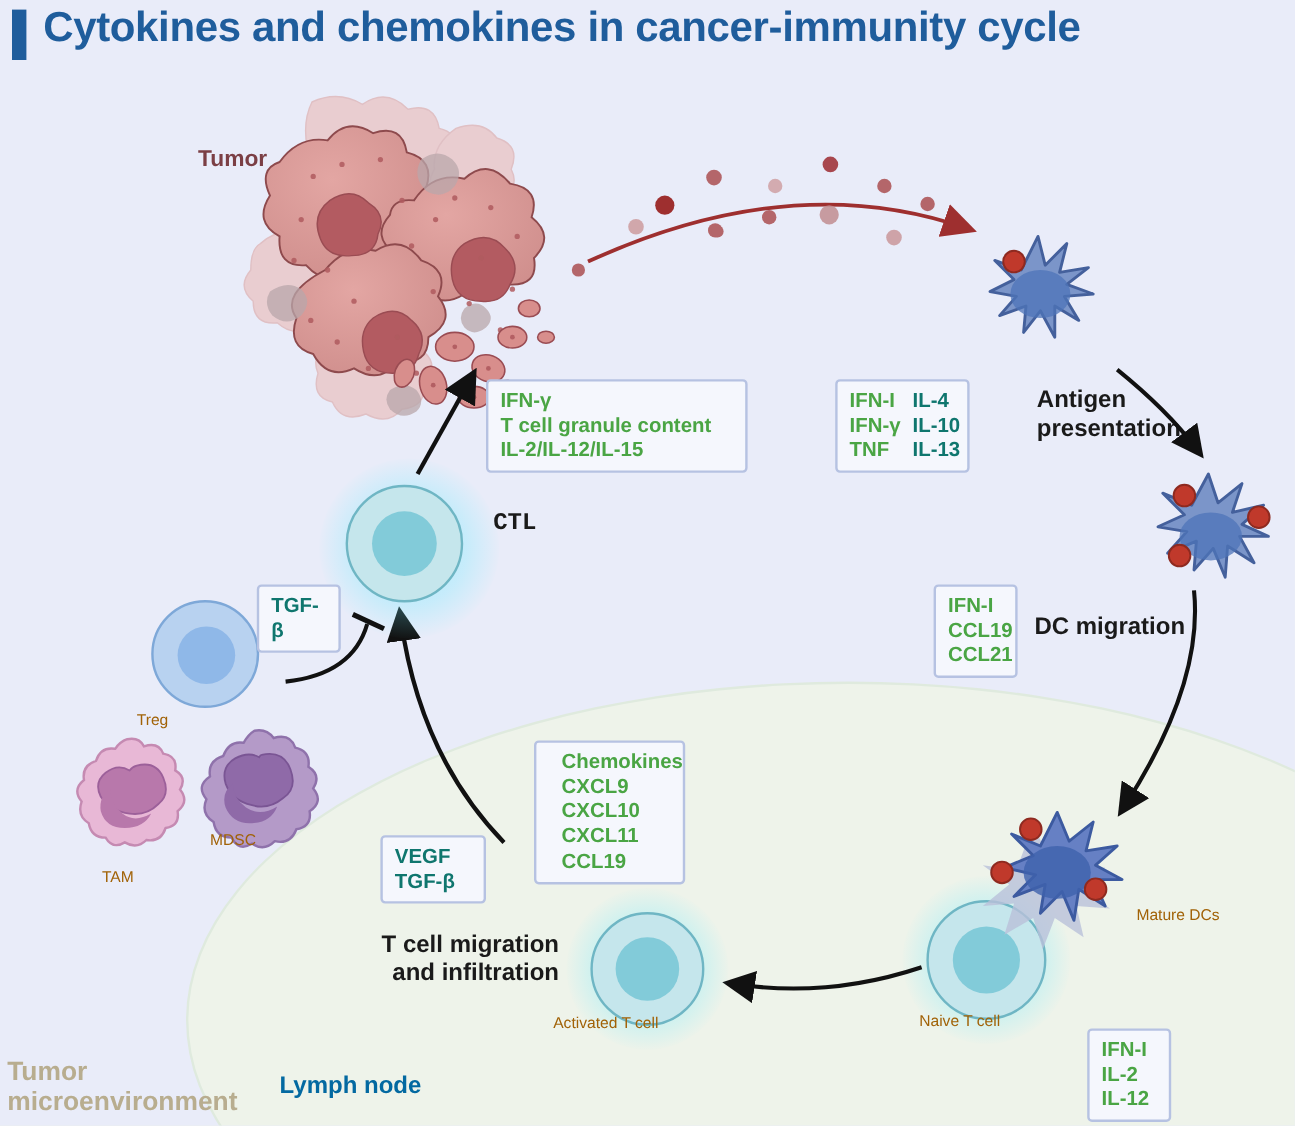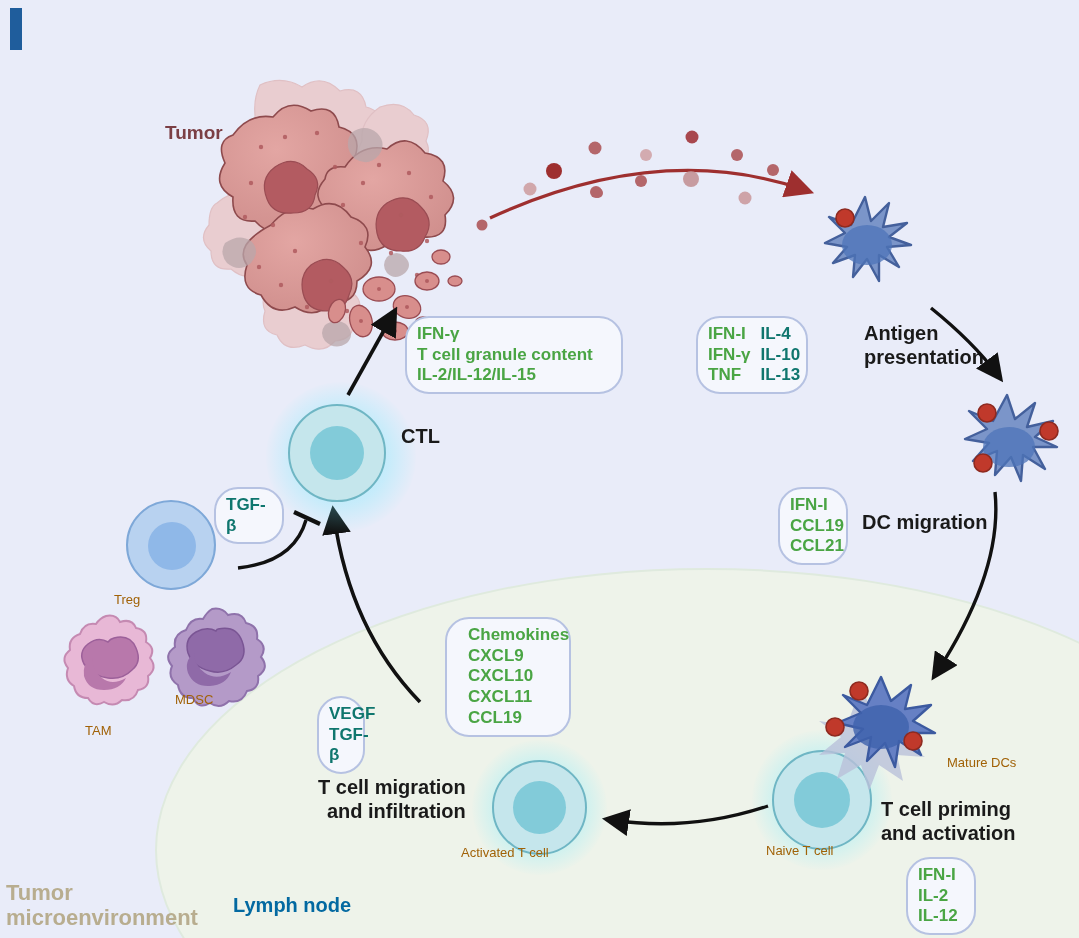--- a/index.html
+++ b/index.html
@@ -16,21 +16,21 @@
   .bg-tme{position:absolute;left:0;top:0;width:1079px;height:938px;background:#e9ecf9;}
   .bg-lymph{position:absolute;left:155px;top:568px;width:1100px;height:560px;
             background:#eef3ea;border:2px solid #dfeade;border-radius:50%;}
 
   
   .title-bar{position:absolute;left:10px;top:8px;width:12px;height:42px;background:#1f5d9c;}
   .title-text{position:absolute;left:36px;top:3px;font-size:35px;font-weight:bold;
     color:#1f5d9c;letter-spacing:-0.3px;white-space:nowrap;}
 
   
-  .cbox{position:absolute;background:#f5f7fd;border:2px solid #b6c2e2;border-radius:24px;
+  .cbox{position:absolute;background:#f5f7fd;border:2px solid #b6c2e2;border-radius:4px;
         padding:6px 10px;line-height:1.22;font-size:17px;font-weight:bold;box-sizing:border-box;}
   .cbox .g{color:#4aa544;}
   .cbox .r{color:#0f766e;}
   .cbox table{border-collapse:collapse;}
   .cbox td{padding:0 4px 0 0;font-size:17px;font-weight:bold;white-space:nowrap;}
   .cbox td.rcol{padding-left:6px;}
 
   
   .lbl{position:absolute;white-space:pre-line;}
   .lbl-bold{font-weight:bold;color:#1a1a1a;font-size:20px;line-height:1.18;}
@@ -52,20 +52,21 @@
 </style>
 </head>
 <body>
 
 <div id="stage">
 
   <div class="bg-tme"></div>
   <div class="bg-lymph"></div>
 
   <div class="title-bar"></div>
+  <div class="title-text">Cytokines and chemokines in cancer-immunity cycle</div>
 
   <svg style="position:absolute;left:165px;top:75px;" width="330" height="260" viewBox="0 0 330 260">
     <defs>
       <radialGradient id="tg1" cx="40%" cy="35%" r="70%">
         <stop offset="0%" stop-color="#e3a6a3"></stop>
           <stop offset="100%" stop-color="#d08f8d"></stop>
       </radialGradient>
     </defs>
 
     <g fill="#e9c8ca" stroke="#dfb9bb" stroke-width="1.2" opacity="0.85">
@@ -258,22 +259,20 @@
     <path fill="#6680c4" stroke="#3c5aa0" stroke-width="2.4" stroke-linejoin="round" d="M66,12 l10,24 l20,-16 l-6,24 l26,-4 l-18,16 l22,12 l-24,0 l10,22 l-22,-14 l-4,26 l-10,-24
          l-18,18 l4,-24 l-26,10 l18,-18 l-26,-6 l24,-10 l-18,-18 l24,10 Z"></path>
     <ellipse cx="66" cy="62" rx="28" ry="22" fill="#3f62ad" opacity="0.8"></ellipse>
     <circle cx="44" cy="26" r="9" fill="#c0392b" stroke="#8e2a20" stroke-width="1.6"></circle>
     <circle cx="20" cy="62" r="9" fill="#c0392b" stroke="#8e2a20" stroke-width="1.6"></circle>
     <circle cx="98" cy="76" r="9" fill="#c0392b" stroke="#8e2a20" stroke-width="1.6"></circle>
   </svg>
 
   <div class="lbl lbl-norm" style="left:947px;top:755px;">Mature DCs</div>
   <div class="lbl lbl-norm" style="left:766px;top:843px;">Naive T cell</div>
-  <div class="lbl lbl-bold" style="left:881px;top:798px;">T cell priming
-and activation</div>
 
   <div class="cbox" style="left:906px;top:857px;width:70px;">
     <div class="g">IFN-I</div>
     <div class="g">IL-2</div>
     <div class="g">IL-12</div>
   </div>
 
   <svg style="position:absolute;left:590px;top:780px;" width="200" height="60" viewBox="0 0 200 60">
     <defs>
         <marker id="bh3" markerWidth="8" markerHeight="8" refX="5" refY="4" orient="auto">
@@ -294,40 +293,40 @@
 and infiltration</div>
 
   <div class="cbox" style="left:445px;top:617px;width:126px;padding-left:21px;">
     <div class="g">Chemokines</div>
     <div class="g">CXCL9</div>
     <div class="g">CXCL10</div>
     <div class="g">CXCL11</div>
     <div class="g">CCL19</div>
   </div>
 
-  <div class="cbox" style="left:317px;top:696px;width:48px;">
+  <div class="cbox" style="left:317px;top:696px;width:88px;">
     <div class="r">VEGF</div>
     <div class="r">TGF-β</div>
   </div>
 
   <svg style="position:absolute;left:300px;top:480px;" width="210" height="230" viewBox="0 0 210 230">
     <defs>
         <marker id="bh4" markerWidth="8" markerHeight="8" refX="5" refY="4" orient="auto">
       <path d="M0,0 L8,4 L0,8 z" fill="#111"></path>
         </marker>
       </defs>
     <path d="M120,222 Q50,150 34,36" stroke="#111" stroke-width="3.6" fill="none" marker-end="url(#bh4)"></path>
   </svg>
 
   <div class="glow" style="left:266px;top:382px;width:150px;height:150px;"></div>
   <div class="tcell" style="left:288px;top:404px;width:98px;height:98px;">
     <div class="outer"></div>
     <div class="inner" style="left:22px;top:22px;width:54px;height:54px;"></div>
   </div>
-  <div class="lbl lbl-bold" style="left:401px;top:425px;">CTL</div>
+  <div class="lbl lbl-bold" style="left:411px;top:425px;font-family:Liberation Mono, monospace;">CTL</div>
 
   <svg style="position:absolute;left:330px;top:290px;" width="110" height="115" viewBox="0 0 110 115">
     <defs>
         <marker id="bh5" markerWidth="8" markerHeight="8" refX="5" refY="4" orient="auto">
       <path d="M0,0 L8,4 L0,8 z" fill="#111"></path>
         </marker>
       </defs>
     <path d="M18,105 Q42,62 62,26" stroke="#111" stroke-width="3.6" fill="none" marker-end="url(#bh5)"></path>
   </svg>
 

